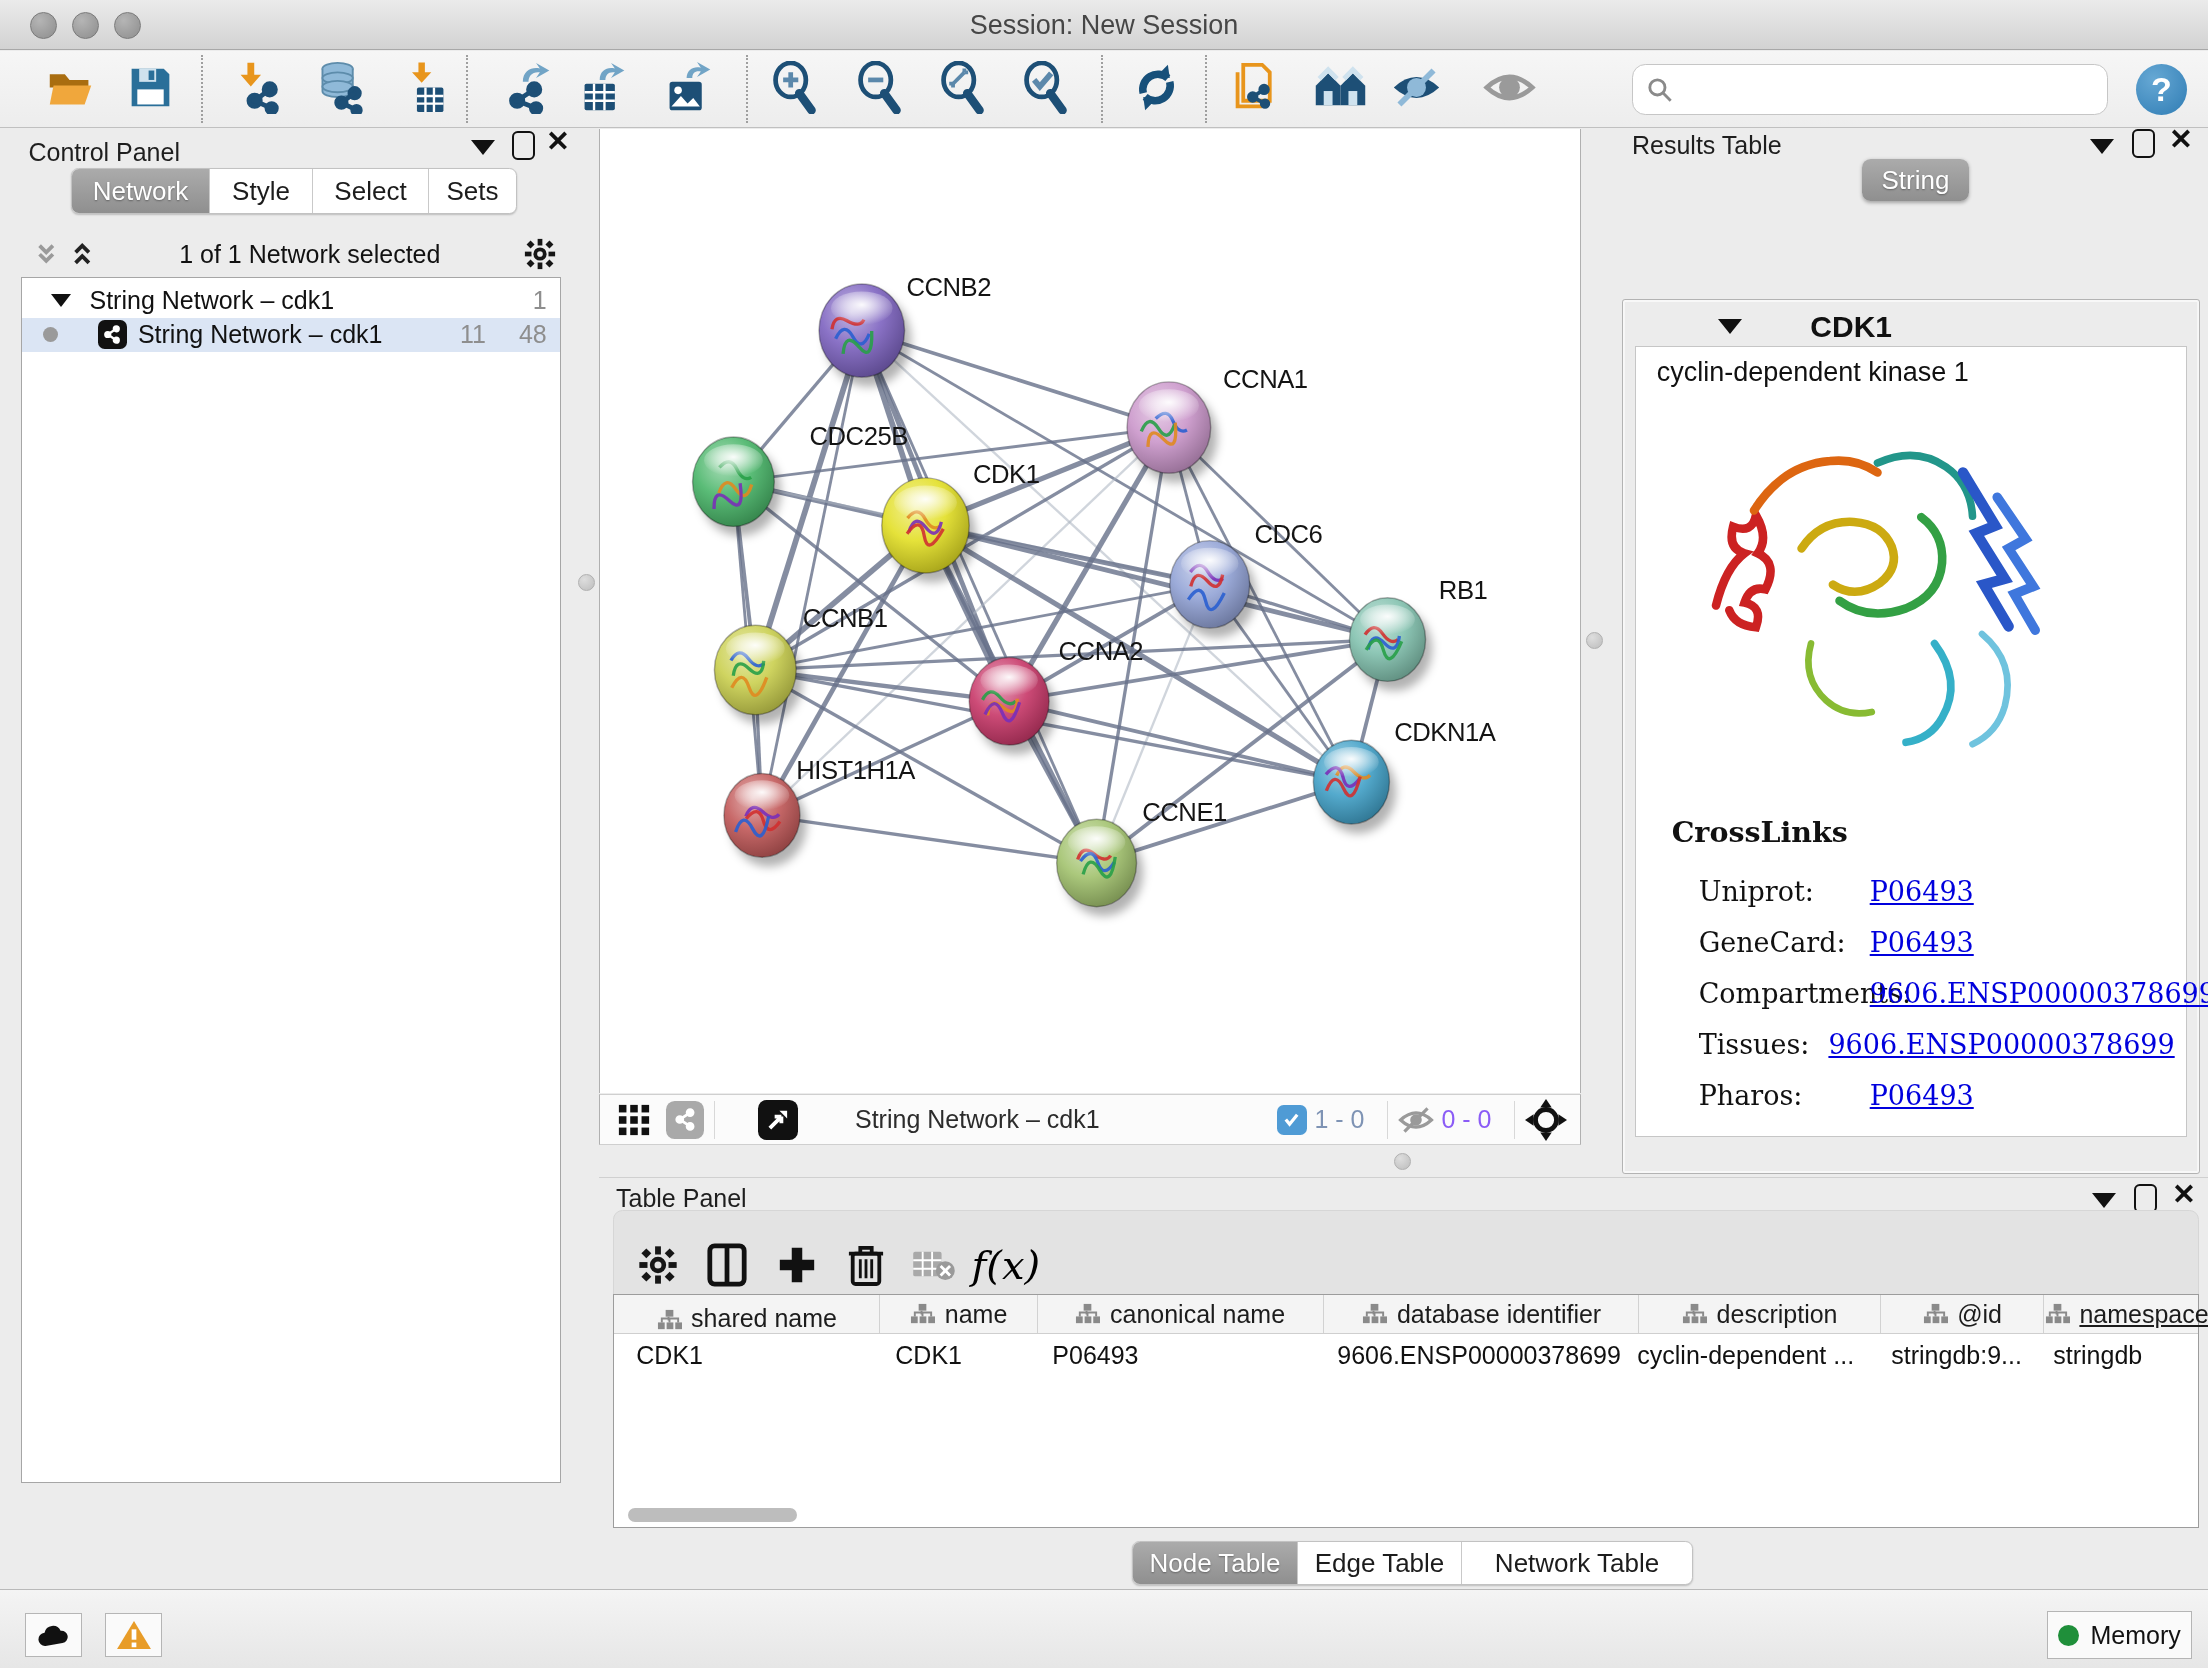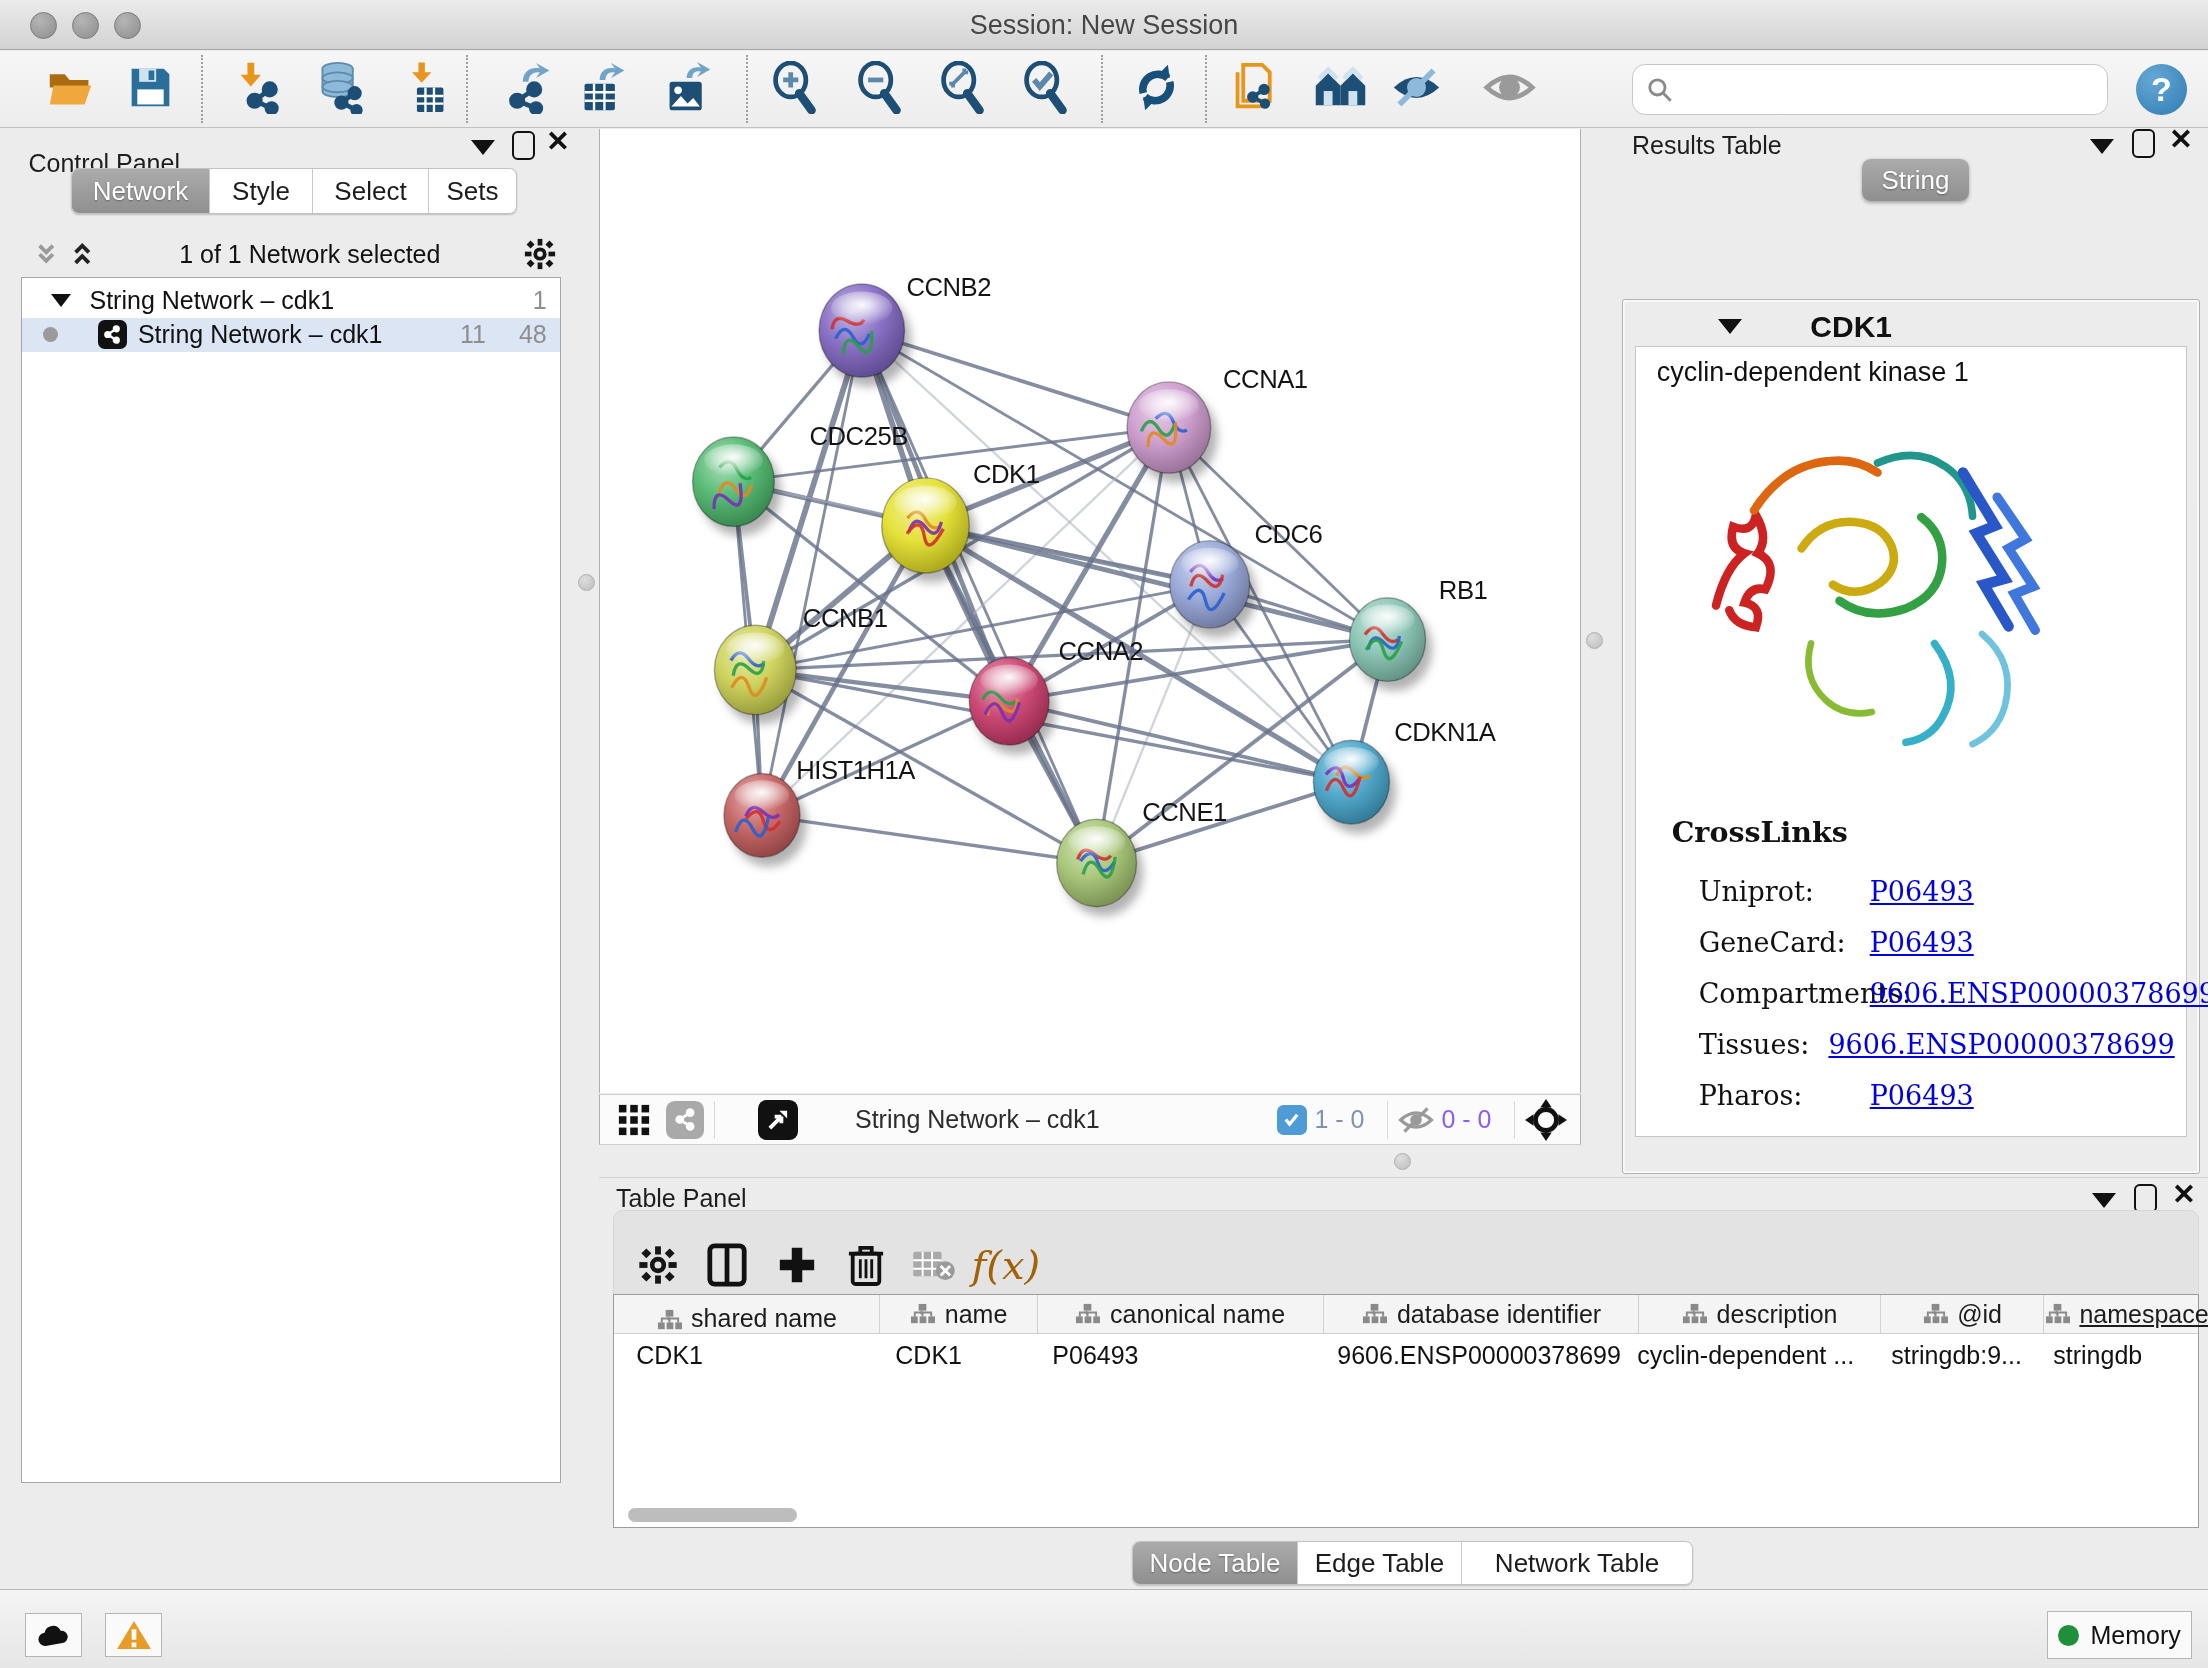--- a/index.html
+++ b/index.html
@@ -76,21 +76,21 @@
   .cl-row{display:flex;height:51px;align-items:center;font-family:"DejaVu Serif",serif;font-size:27px;color:#111;}
   .cl-row .cl-label{width:171px;}
   .cl-row a{color:#0000dd;text-decoration:underline;}
   
   #table-panel{position:absolute;left:599px;top:1177px;width:1609px;height:412px;background:#ececec;
     border-top:1.9px solid #d0d0d0;}
   #tp-head{position:absolute;left:17px;top:5.7px;}
   #tp-toolbar{position:absolute;left:14.3px;top:32px;width:1584px;height:114px;background:#e3e3e3;
     border:1.9px solid #d6d6d6;border-radius:9.5px;}
   .tp-ico{position:absolute;top:23px;width:61px;height:61px;display:flex;align-items:center;justify-content:center;}
-  #tp-fx{font-family:"DejaVu Serif",serif;font-style:italic;font-size:40px;color:#a16207;}
+  #tp-fx{font-family:"DejaVu Serif",serif;font-style:italic;font-size:40px;color:#000000;}
   #tp-table{position:absolute;left:14.3px;top:116px;width:1584px;height:232px;background:#fff;border:1.9px solid #9c9c9c;}
   #tp-cols{position:absolute;left:0;top:0;width:100%;height:38px;background:#f4f4f4;border-bottom:1.9px solid #cfcfcf;}
   .col-cell{position:absolute;top:0;height:38px;display:flex;align-items:center;justify-content:center;
     gap:9.5px;font-size:25px;color:#1c1c1c;border-left:1.9px solid #d2d2d2;box-sizing:border-box;}
   .col-cell:first-child{border-left:none;}
   .row-cell{position:absolute;top:46px;font-size:25px;color:#111;white-space:nowrap;}
   #tp-scroll{position:absolute;left:13.3px;top:213px;width:169px;height:14.3px;background:#bdbdbd;border-radius:7.6px;}
   #tp-tabs{position:absolute;left:533px;top:363px;height:42px;}
   
   #statusbar{position:absolute;left:0;top:1589px;width:2208px;height:79px;
@@ -283,21 +283,21 @@
       <svg width="28.5" height="28.5" viewBox="0 0 30 30">
           <circle cx="12" cy="12" r="8" fill="none" stroke="#8a8a8a" stroke-width="3"></circle>
           <path d="M18 18 L26 26" stroke="#8a8a8a" stroke-width="3"></path>
         </svg>
       <input type="text" placeholder="" style="">
     </div>
     <div id="help-btn">?</div>
   </div>
 
   <div id="control-panel">
-    <div style="position:absolute;left:28.5px;top:20px" class="panel-title">Control Panel</div>
+    <div style="position:absolute;left:28.5px;top:9px" class="panel-title">Control Panel</div>
     <div style="position:absolute;left:471px;top:11.4px" class="tri-btn"></div>
     <div style="position:absolute;left:512px;top:1.9px" class="sq-btn"></div>
     <div style="position:absolute;left:546px;top:0px" class="x-btn">✕</div>
 
     <div id="cp-tabs" class="seg">
       <span class="sel" style="width:137px">Network</span>
       <span style="width:102px">Style</span>
       <span style="width:115px">Select</span>
       <span style="width:87px">Sets</span>
     </div>

